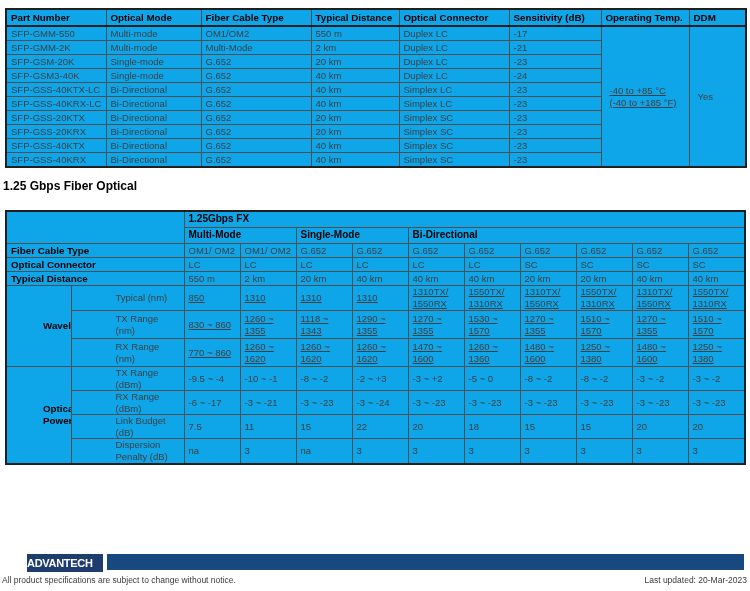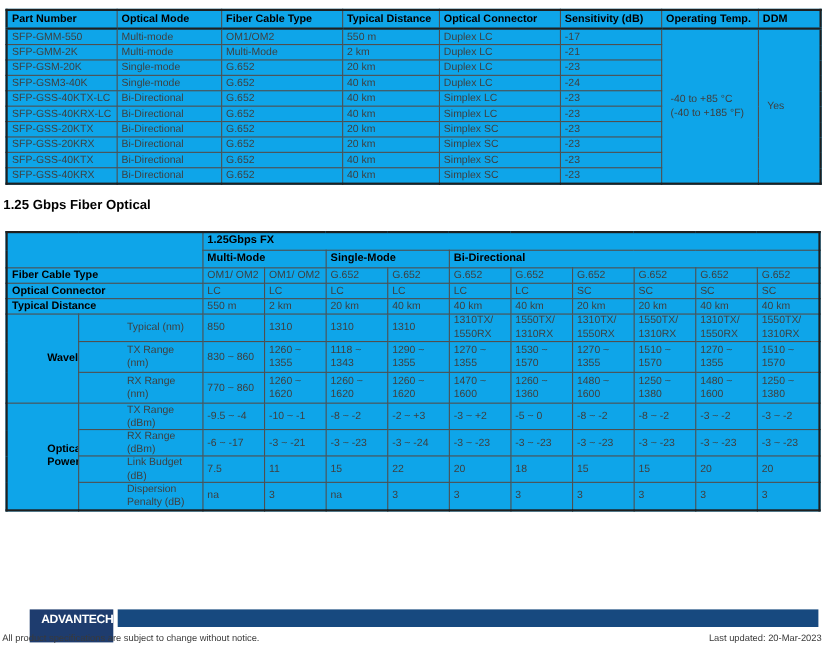--- a/index.html
+++ b/index.html
@@ -5,41 +5,41 @@
   html,body { margin:0; padding:0; }
   body {
     width:750px; height:591px; background:#ffffff; position:relative; overflow:hidden;
     font-family:"Liberation Sans", sans-serif;
   }
   table { border-collapse:collapse; table-layout:fixed; position:absolute; left:5px; width:740px; background:#0ea5e9; }
   td, th {
     border:1px solid #4f4f4f; padding:0 4px; font-size:9.5px; line-height:1.22;
     color:#3f3f3f; text-align:left; vertical-align:middle; overflow:hidden;
   }
-  .pre { white-space:pre-line; }
+  .pre { white-space:pre-line;text-decoration:underline; }
   
   .t1 { top:8px; border:2px solid #1f1f1f; }
   .t1 th { height:15px; font-size:9.8px; color:#000; border-bottom:2px solid #1f1f1f; font-weight:bold; }
   .t1 td { height:13px; }
   .t1 .merged { vertical-align:middle; padding-left:8px; }
   
   .sec-title { position:absolute; left:3px; top:179px; font-size:12px; font-weight:bold; color:#000; }
   
   .t2 { top:210px; border:2px solid #1f1f1f; }
   .t2 .ghead { font-weight:bold; color:#000; font-size:10px; }
   .t2 .rlabel { font-weight:bold; color:#000; font-size:9.8px; }
   .t2 .glabel { font-weight:bold; color:#000; font-size:9.8px; vertical-align:middle;padding-left:36px; }
   .t2 .slabel { color:#3f3f3f;padding-left:44px; }
   tr.hA td { height:15px; } tr.hB td { height:13px; }
   tr.hC td { height:24px; } tr.hD td { height:27px; } tr.hE td { height:13px; }
   
   .logo-block {
-    position:absolute; left:27px; top:554px; width:76px; height:30px;
+    position:absolute; left:27px; top:554px; width:76px; height:18px;
     background:#1e3c6e; color:#fff; font-weight:bold; font-size:11px;
-    text-align:right; line-height:18px; letter-spacing:-0.3px;
+    text-align:left; line-height:18px; letter-spacing:-0.3px;
   }
   .footer-bar { position:absolute; left:107px; top:554px; width:637px; height:16px; background:#17497f; }
   .disclaimer { position:absolute; left:2px; top:575px; font-size:8.5px; color:#3a3a3a;text-align:right; }
   .last-updated { position:absolute; right:3px; top:575px; font-size:8.5px; color:#3a3a3a; }
 </style>
 </head>
 <body>
 
 <table class="t1">
   <colgroup>

